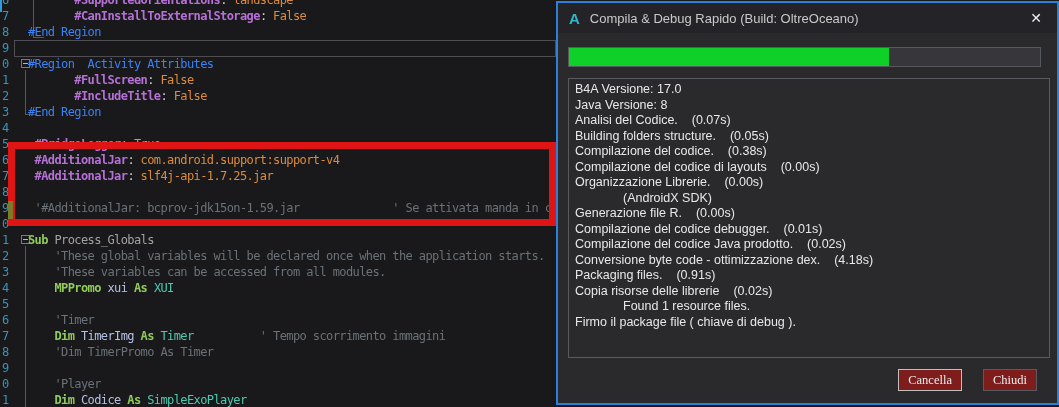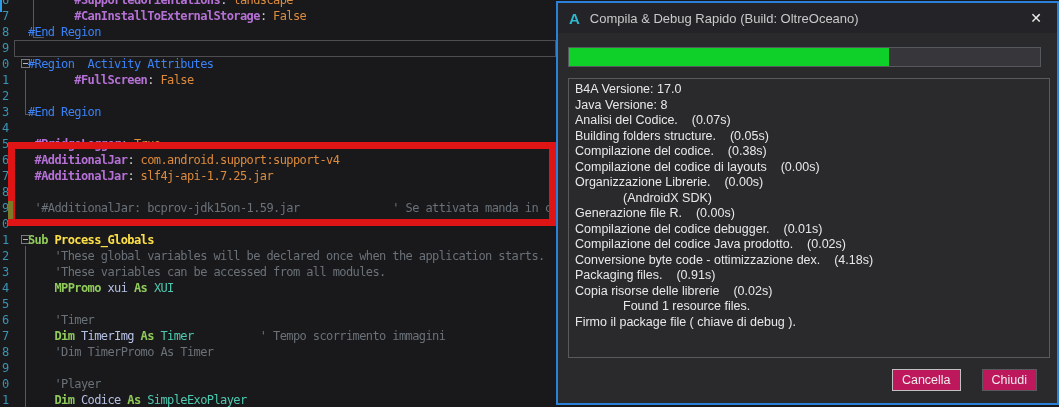--- a/index.html
+++ b/index.html
@@ -15,21 +15,21 @@
     white-space:pre;
   }
   .gut{position:absolute;left:2px;color:#3b93b5;}
   .code{position:absolute;left:28px;color:#d4d4d4;}
   .seg-d{color:#b671d6;font-weight:bold;}
   .seg-r{color:#3b82f6;}
   .seg-v{color:#dd8b3d;}
   .seg-p{color:#cfcfcf;}
   .seg-c{color:#6a7178;}
   .seg-k{color:#8fca5a;font-weight:bold;}
-  .seg-b{color:#fde047;font-weight:bold;}
+  .seg-b{color:#a3a3a3;font-weight:normal;}
   .seg-t{color:#4ec9b0;}
   .seg-i{color:#b6c0e4;}
   .bracket{position:absolute;background:#55585c;}
   .fold-box{
     position:absolute;width:9px;height:9px;border:1px solid #7a7a7e;background:#19191b;
     box-sizing:border-box;
   }
   .fold-box i{position:absolute;left:1px;right:1px;top:3px;height:1px;background:#b8b8b8;}
   #current-line{
     position:absolute;left:14px;top:40px;width:540px;height:15px;
@@ -70,22 +70,22 @@
     box-sizing:border-box;padding:3px 6px;overflow:hidden;
   }
   .log-line{
     color:#e8e8e8;font-size:12.5px;line-height:15.5px;white-space:pre;
   }
   .log-indent{padding-left:48px;}
   #button-row{
     position:absolute;bottom:12px;right:20px;display:flex;gap:21px;
   }
   .dlg-btn{
-    height:22px;padding:0 9px;background:#be185d;color:#eeeeee;
-    font-family:Liberation Sans, sans-serif;font-size:12.5px;
+    height:22px;padding:0 9px;background:#7f1d1d;color:#eeeeee;
+    font-family:Liberation Serif, serif;font-size:12.5px;
     border:1px solid #5a5a5e;cursor:default;
   }
   .dlg-btn.focused{border:1px solid #c0c0c0;}
 </style>
 </head>
 <body>
 
 <div id="editor">
 
   <div class="bracket" style="left:33px;top:0;width:1px;height:37px;"></div>
@@ -102,21 +102,21 @@
 
   <div id="current-line"></div>
   <div id="blue-sliver"></div>
   <div id="code-lines">
       <div class="code-line" style="top: -8px;"><span class="gut">6</span><span class="code"><span class="seg-d">       #SupportedOrientations</span><span class="seg-p">:</span><span class="seg-v"> landscape</span></span></div>
       <div class="code-line" style="top: 8px;"><span class="gut">7</span><span class="code"><span class="seg-d">       #CanInstallToExternalStorage</span><span class="seg-p">:</span><span class="seg-v"> False</span></span></div>
       <div class="code-line" style="top: 24px;"><span class="gut">8</span><span class="code"><span class="seg-r">#End Region</span></span></div>
       <div class="code-line" style="top: 40px;"><span class="gut">9</span><span class="code"></span></div>
       <div class="code-line" style="top: 56px;"><span class="gut">0</span><span class="code"><span class="seg-r">#Region  Activity Attributes</span></span></div>
       <div class="code-line" style="top: 72px;"><span class="gut">1</span><span class="code"><span class="seg-d">       #FullScreen</span><span class="seg-p">:</span><span class="seg-v"> False</span></span></div>
-      <div class="code-line" style="top: 88px;"><span class="gut">2</span></div>
+      <div class="code-line" style="top: 88px;"><span class="gut">2</span><span class="code"><span class="seg-d">       #IncludeTitle</span><span class="seg-p">:</span><span class="seg-v"> False</span></span></div>
       <div class="code-line" style="top: 104px;"><span class="gut">3</span><span class="code"><span class="seg-r">#End Region</span></span></div>
       <div class="code-line" style="top: 120px;"><span class="gut">4</span><span class="code"></span></div>
       <div class="code-line" style="top: 136px;"><span class="gut">5</span><span class="code"><span class="seg-d"> #BridgeLogger</span><span class="seg-p">:</span><span class="seg-v"> True</span></span></div>
       <div class="code-line" style="top: 152px;"><span class="gut">6</span><span class="code"><span class="seg-d"> #AdditionalJar</span><span class="seg-p">:</span><span class="seg-v"> com.android.support:support-v4</span></span></div>
       <div class="code-line" style="top: 168px;"><span class="gut">7</span><span class="code"><span class="seg-d"> #AdditionalJar</span><span class="seg-p">:</span><span class="seg-v"> slf4j-api-1.7.25.jar</span></span></div>
       <div class="code-line" style="top: 184px;"><span class="gut">8</span></div>
       <div class="code-line" style="top: 200px;"><span class="gut">9</span><span class="code"><span class="seg-c"> '#AdditionalJar: bcprov-jdk15on-1.59.jar              ' Se attivata manda in crash</span></span></div>
       <div class="code-line" style="top: 216px;"><span class="gut">0</span><span class="code"></span></div>
       <div class="code-line" style="top: 232px;"><span class="gut">1</span><span class="code"><span class="seg-k">Sub </span><span class="seg-b">Process_Globals</span></span></div>
       <div class="code-line" style="top: 248px;"><span class="gut">2</span><span class="code"><span class="seg-c">    'These global variables will be declared once when the application starts.</span></span></div>

